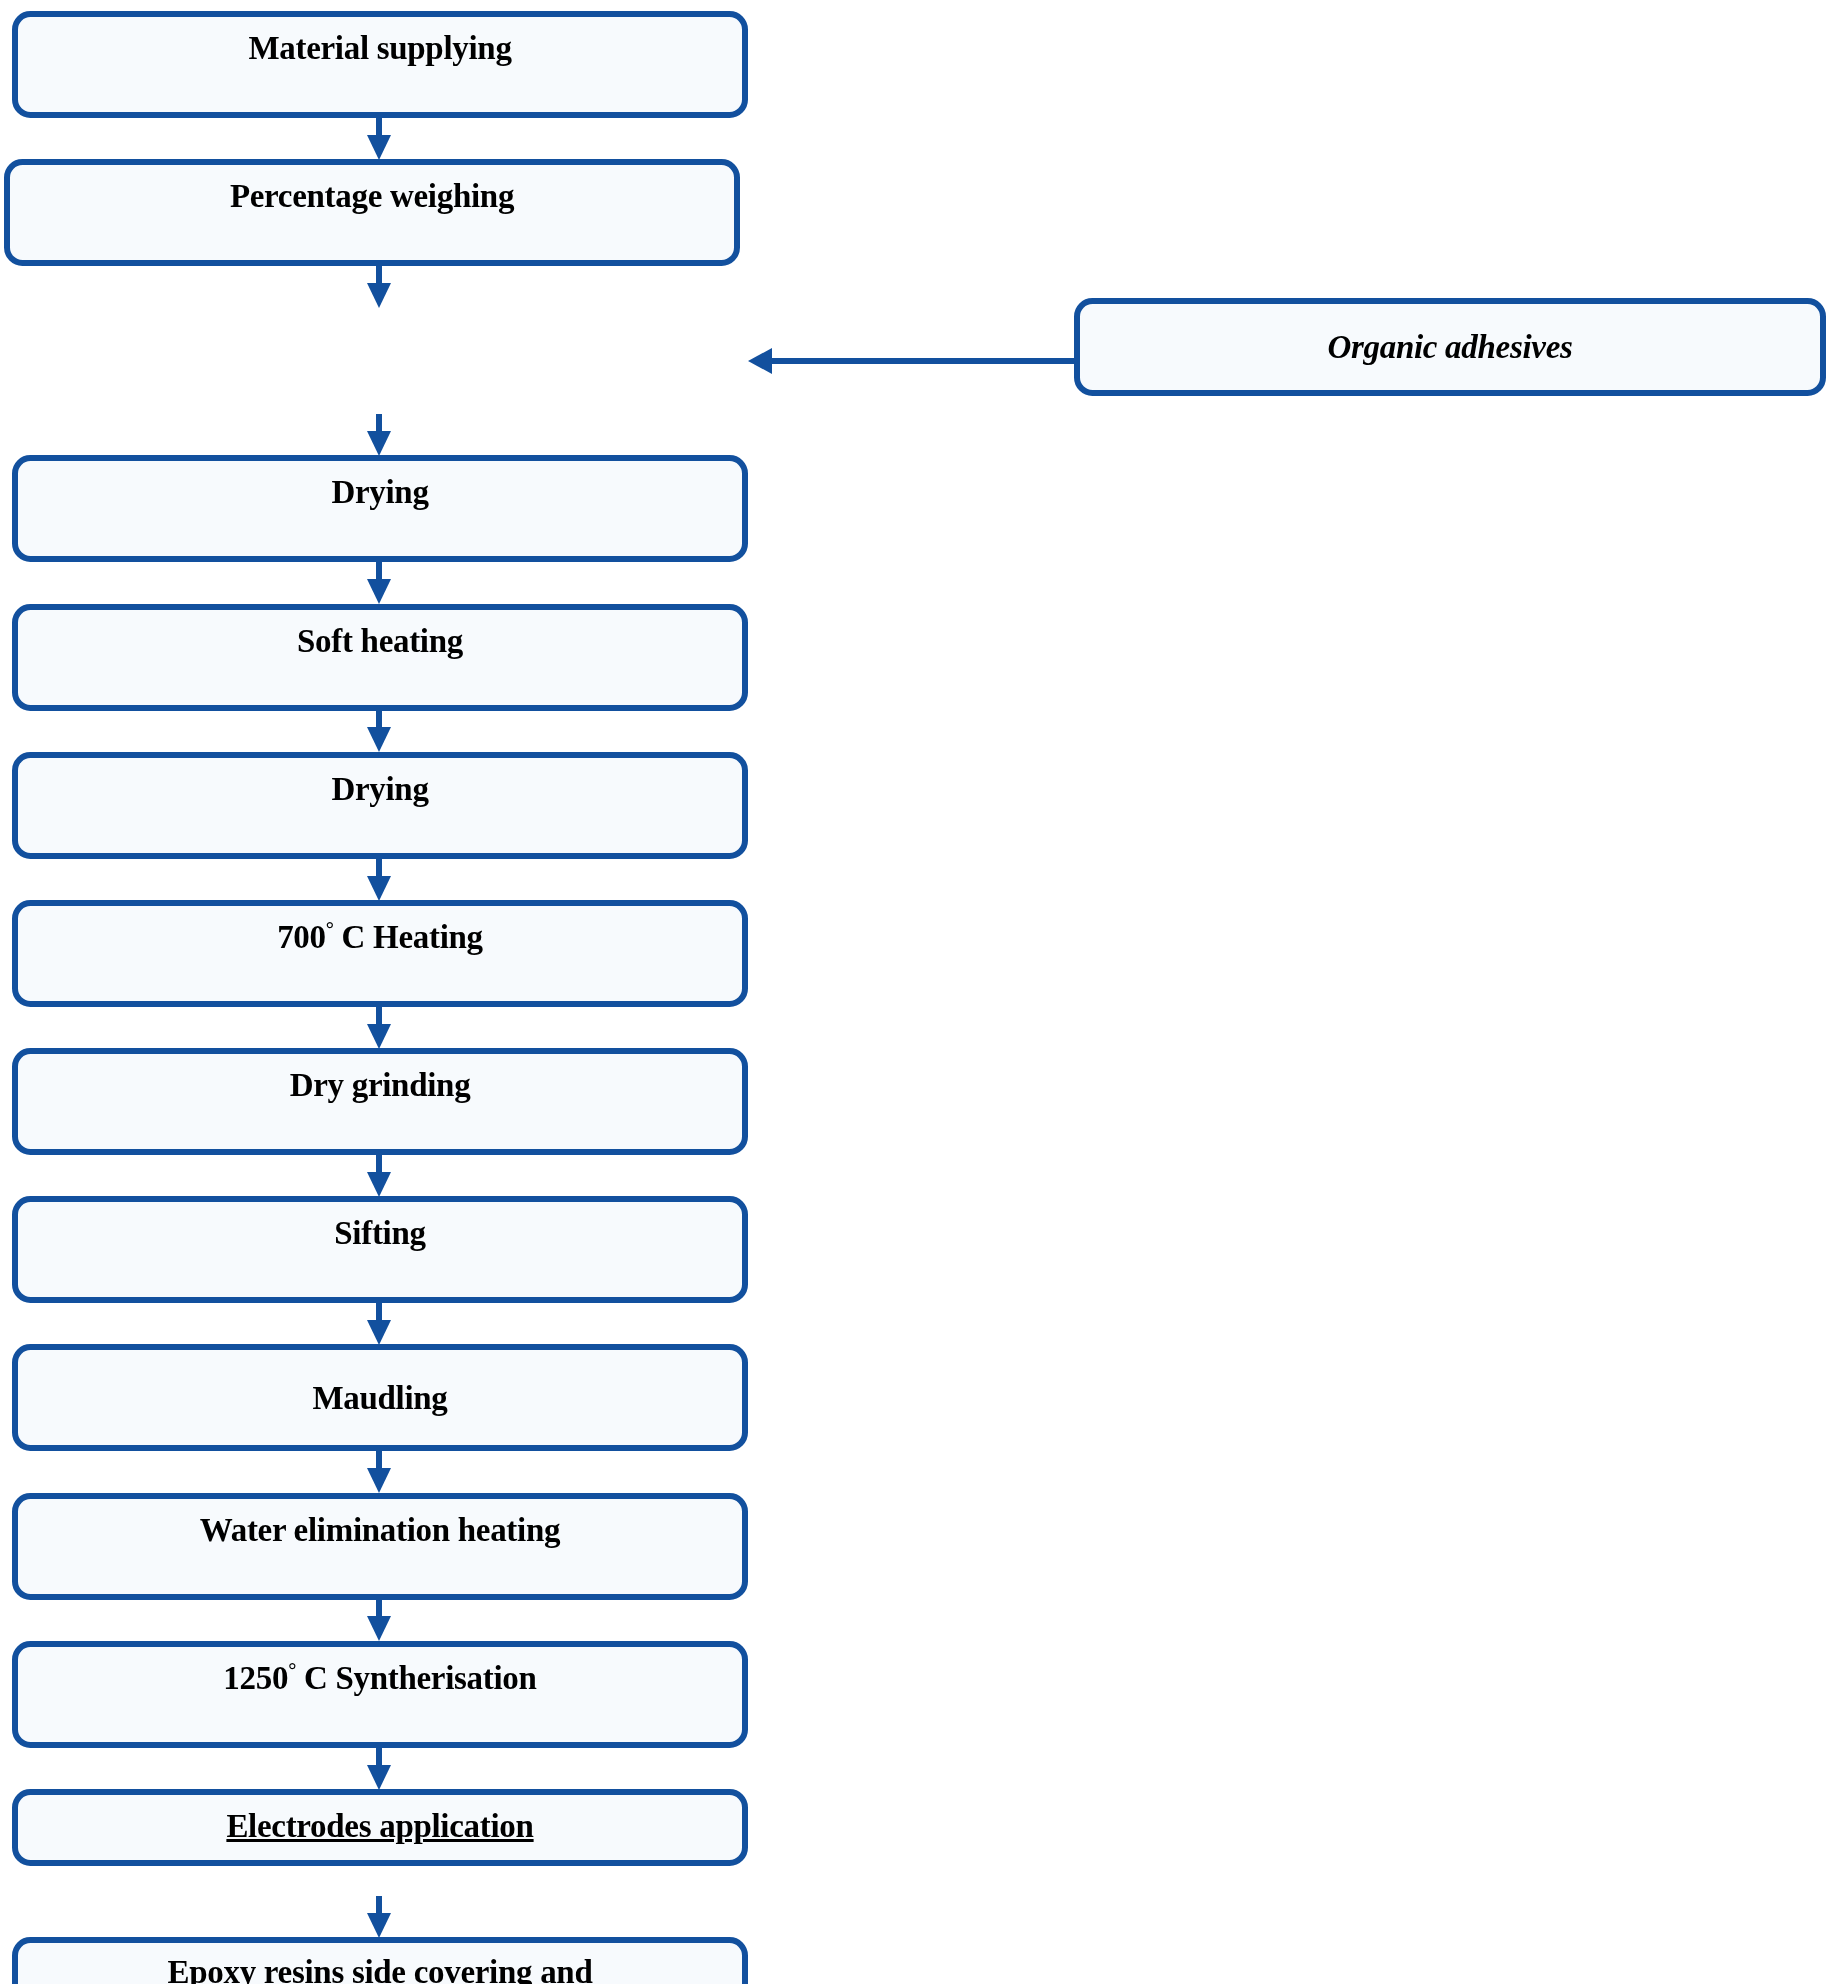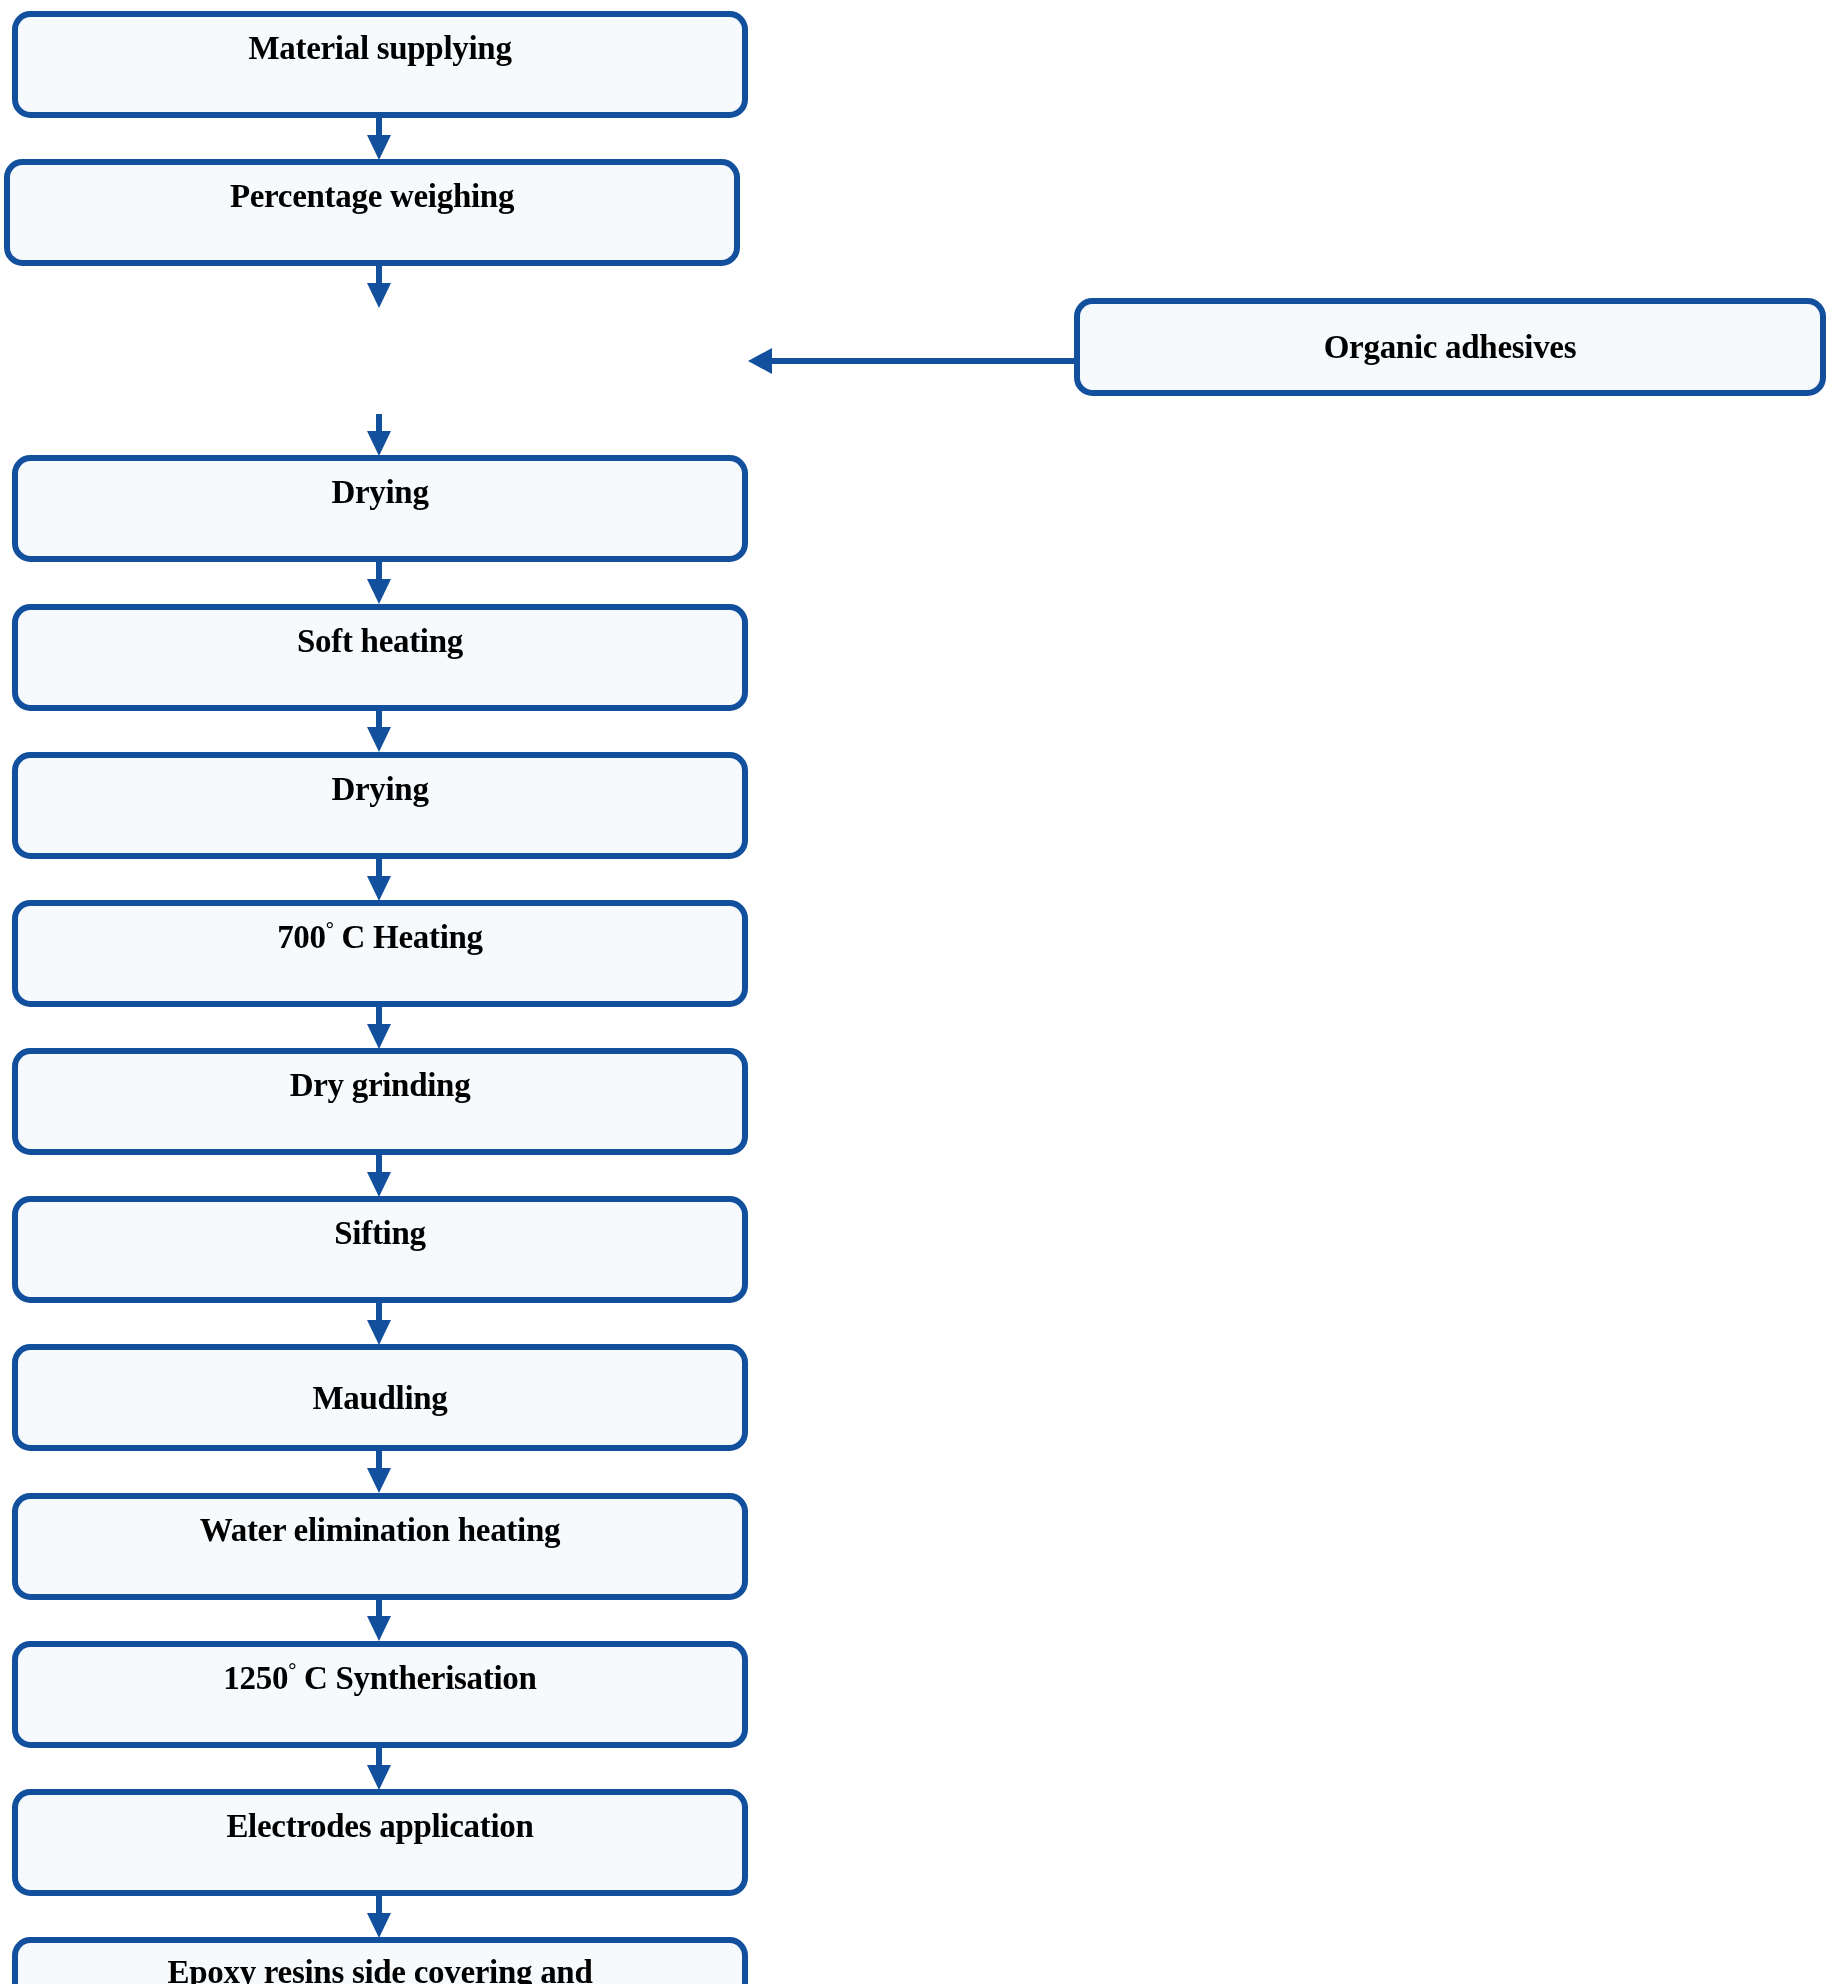--- a/index.html
+++ b/index.html
@@ -202,35 +202,35 @@
 
   <div class="node" style="left: 12px; top: 1641px; width: 736px; height: 107px;">
     <span class="node-label">1250<span class="deg">°</span>  C Syntherisation</span>
   </div>
 
   <div class="arrow-v" style="left: 379px; top: 1748px;">
     <div class="shaft" style="height: 19.7px;"></div>
     <div class="head" style="top: 16.5px;"></div>
   </div>
 
-  <div class="node" style="left: 12px; top: 1789px; width: 736px; height: 107px;">
+  <div class="node" style="left: 12px; top: 1789px; width: 736px; height: 77px; text-decoration: underline;">
     <span class="node-label">Electrodes application</span>
   </div>
 
   <div class="arrow-v" style="left: 379px; top: 1896px;">
     <div class="shaft" style="height: 19.7px;"></div>
     <div class="head" style="top: 16.5px;"></div>
   </div>
 
   <div class="node tall" style="left: 12px; top: 1937px; width: 736px; height: 107px;">
     <span class="node-label">Epoxy resins side covering and
 polymerization</span>
   </div>
 
-  <div class="node center-v" style="left:1074px; top:298px; width:752px; height:98px;">
+  <div class="node center-v" style="left:1074px; top:298px; width:752px; height:98px;font-style:italic;">
     <span class="node-label">Organic adhesives</span>
   </div>
 
   <div class="arrow-h" style="left: 748px; top: 361px; width: 327px;">
     <div class="shaft-h" style="left:24px; width:303px;"></div>
     <div class="head-h"></div>
   </div>
 
 </div>
 

